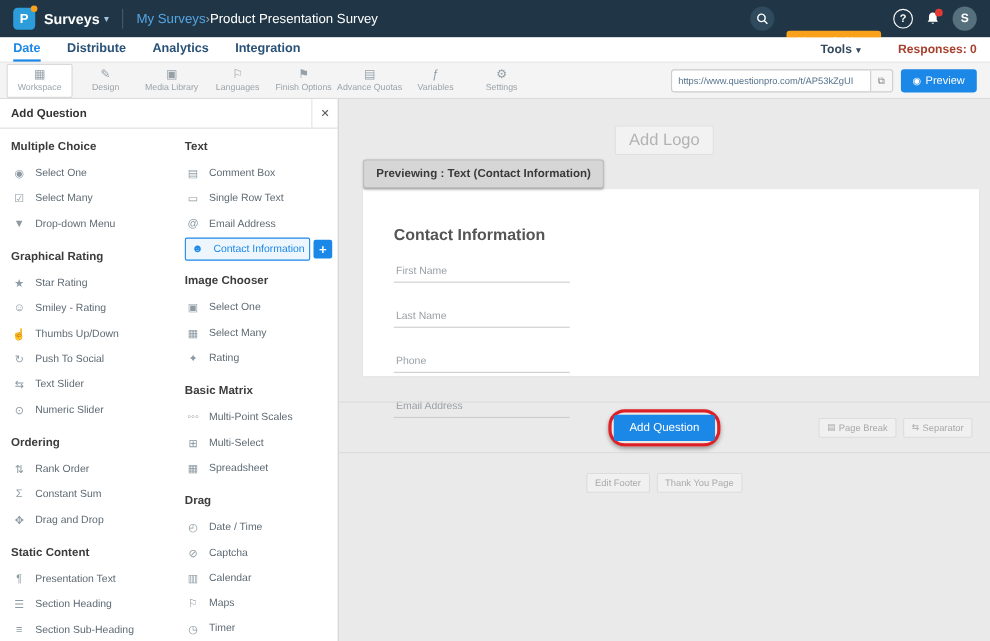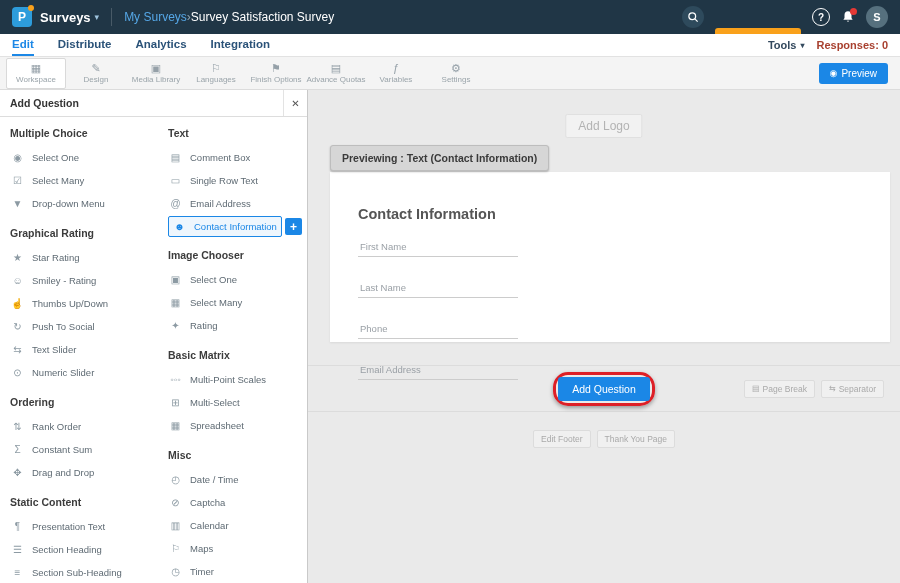--- a/index.html
+++ b/index.html
@@ -31,21 +31,21 @@
   .avatar { width:22px; height:22px; border-radius:50%; background:#56707e; color:#fff; font-size:11px; font-weight:700;
             display:flex; align-items:center; justify-content:center; cursor:pointer; }
 
   
   .navbar { height:23px; background:#fff; border-bottom:1px solid #e2e2e2; display:flex; align-items:stretch;
             padding:0 12px; flex:0 0 auto; }
   #nav-tabs { display:flex; gap:24px; }
   .nav-tab { display:flex; align-items:center; font-size:11.5px; font-weight:700; color:#2a5278; cursor:pointer;
              border-bottom:2px solid transparent; }
   .nav-tab.active { color:#1b87e6; border-bottom-color:#1b87e6; }
-  .nav-right { margin-left:auto; display:flex; align-items:center; gap:12px; }
+  .nav-right { margin-left:auto; display:flex; align-items:center; gap:34px; }
   .tools { font-size:11px; font-weight:700; color:#33495e; cursor:pointer; display:flex; gap:4px; align-items:center; }
   .tools .caret { font-size:8px; }
   .responses { font-size:11px; font-weight:700; color:#a8402f; }
 
   
   .toolbar { height:33px; background:#f4f4f4; border-bottom:1px solid #dcdcdc; display:flex; align-items:center;
              padding:0 6px; flex:0 0 auto; }
   #toolbar-items { display:flex; align-items:center; height:100%; }
   .tb-item { width:60px; height:31px; display:flex; flex-direction:column; align-items:center; justify-content:center;
              gap:1px; cursor:pointer; border:1px solid transparent; }
@@ -86,21 +86,21 @@
   .p-item-wrap { display:flex; align-items:center; width:134px; margin:1px 0; }
   .p-item.highlight { flex:1; border:1px solid #1b87e6; background:#eef6fd; color:#1b87e6; border-radius:2px;
                       height:21px; padding:0 3px; }
   .p-item.highlight .p-icon { color:#1b87e6; }
   .p-plus { width:17px; height:17px; margin-left:3px; background:#1b87e6; color:#fff; border:none; border-radius:2px;
             font-size:12px; font-weight:700; line-height:1; cursor:pointer; display:flex; align-items:center; justify-content:center; }
 
   
   .canvas { flex:1; background:#eaeaea; position:relative; overflow:hidden; }
   .add-logo { position:absolute; top:24px; left:50%; transform:translateX(-50%); background:#f2f2f2;
-              border:1px solid #e0e0e0; color:#b3b3b3; font-family:inherit; font-size:12px; padding:4px 12px;
+              border:1px solid #e0e0e0; color:#b3b3b3; font-family:inherit; font-size:15px; padding:4px 12px;
               border-radius:2px; cursor:pointer; }
   .preview-tip { position:absolute; left:22px; top:55px; background:#d6d6d6; border:1px solid #bdbdbd; border-radius:3px;
                  padding:6px 11px; font-size:10.5px; font-weight:600; color:#3a3a3a; box-shadow:0 1px 2px rgba(0,0,0,.25);
                  z-index:2; }
   .card { position:absolute; left:22px; top:82px; width:560px; height:170px; background:#fff;
           box-shadow:0 1px 2px rgba(0,0,0,.08); }
   .card h2 { margin:34px 0 16px 28px; font-size:14.5px; font-weight:600; color:#555; }
   #card-fields { margin-left:28px; }
   .field { width:160px; border-bottom:1px solid #ccc; padding:3px 2px 4px 2px; margin-bottom:22px; font-size:9.5px;
            color:#9aa0a6; cursor:text; }
@@ -127,21 +127,21 @@
         <i></i>
     </div>
     <div class="product">
       <span class="pname">Surveys</span>
       <span class="caret">▾</span>
     </div>
     <div class="vdiv"></div>
     <nav class="crumb">
       <a class="parent">My Surveys</a>
       <span class="sep">›</span>
-      <span class="cur">Survey Satisfaction Survey</span>
+      <span class="cur">Product Presentation Survey</span>
     </nav>
     <div class="hright">
       <div class="icon-circle">
         <svg width="12" height="12" viewBox="0 0 16 16">
             <circle cx="7" cy="7" r="4.5" fill="none" stroke="#fff" stroke-width="1.7"></circle>
             <line x1="10.5" y1="10.5" x2="14.2" y2="14.2" stroke="#fff" stroke-width="1.7"></line>
           </svg>
       </div>
       <button class="upgrade">Upgrade Now</button>
       <div class="help-circle">
@@ -153,21 +153,21 @@
             <path fill="#fff" d="M6.6 12.3a1.5 1.5 0 0 0 2.8 0z"></path>
           </svg>
         <span class="badge"></span>
       </div>
       <div class="avatar">S</div>
     </div>
   </header>
 
   <div class="navbar">
     <div id="nav-tabs">
-        <div class="nav-tab active">Edit</div>
+        <div class="nav-tab active">Date</div>
         <div class="nav-tab">Distribute</div>
         <div class="nav-tab">Analytics</div>
         <div class="nav-tab">Integration</div>
       </div>
     <div class="nav-right">
       <div class="tools">
         <span>Tools</span>
         <span class="caret">▾</span>
       </div>
       <span class="responses">Responses: 0</span>
@@ -203,20 +203,26 @@
         <div class="tb-item">
           <span class="tb-icon">ƒ</span>
           <span class="tb-label">Variables</span>
         </div>
         <div class="tb-item">
           <span class="tb-icon">⚙</span>
           <span class="tb-label">Settings</span>
         </div>
       </div>
     <div class="tb-right">
+      <div class="url-box">
+        <span class="url-text">https://www.questionpro.com/t/AP53kZgUI</span>
+        <span class="url-copy">
+          <span>⧉</span>
+        </span>
+      </div>
       <button class="preview-btn">
         <span class="pv-icon">◉</span>
         <span>Preview</span>
       </button>
     </div>
   </div>
 
   <div class="bodywrap">
 
     <aside class="panel">
@@ -333,21 +339,21 @@
               <span class="p-label">Multi-Point Scales</span>
             </div>
             <div class="p-item">
               <span class="p-icon">⊞</span>
               <span class="p-label">Multi-Select</span>
             </div>
             <div class="p-item">
               <span class="p-icon">▦</span>
               <span class="p-label">Spreadsheet</span>
             </div>
-            <div class="p-group-title">Misc</div>
+            <div class="p-group-title">Drag</div>
             <div class="p-item">
               <span class="p-icon">◴</span>
               <span class="p-label">Date / Time</span>
             </div>
             <div class="p-item">
               <span class="p-icon">⊘</span>
               <span class="p-label">Captcha</span>
             </div>
             <div class="p-item">
               <span class="p-icon">▥</span>

